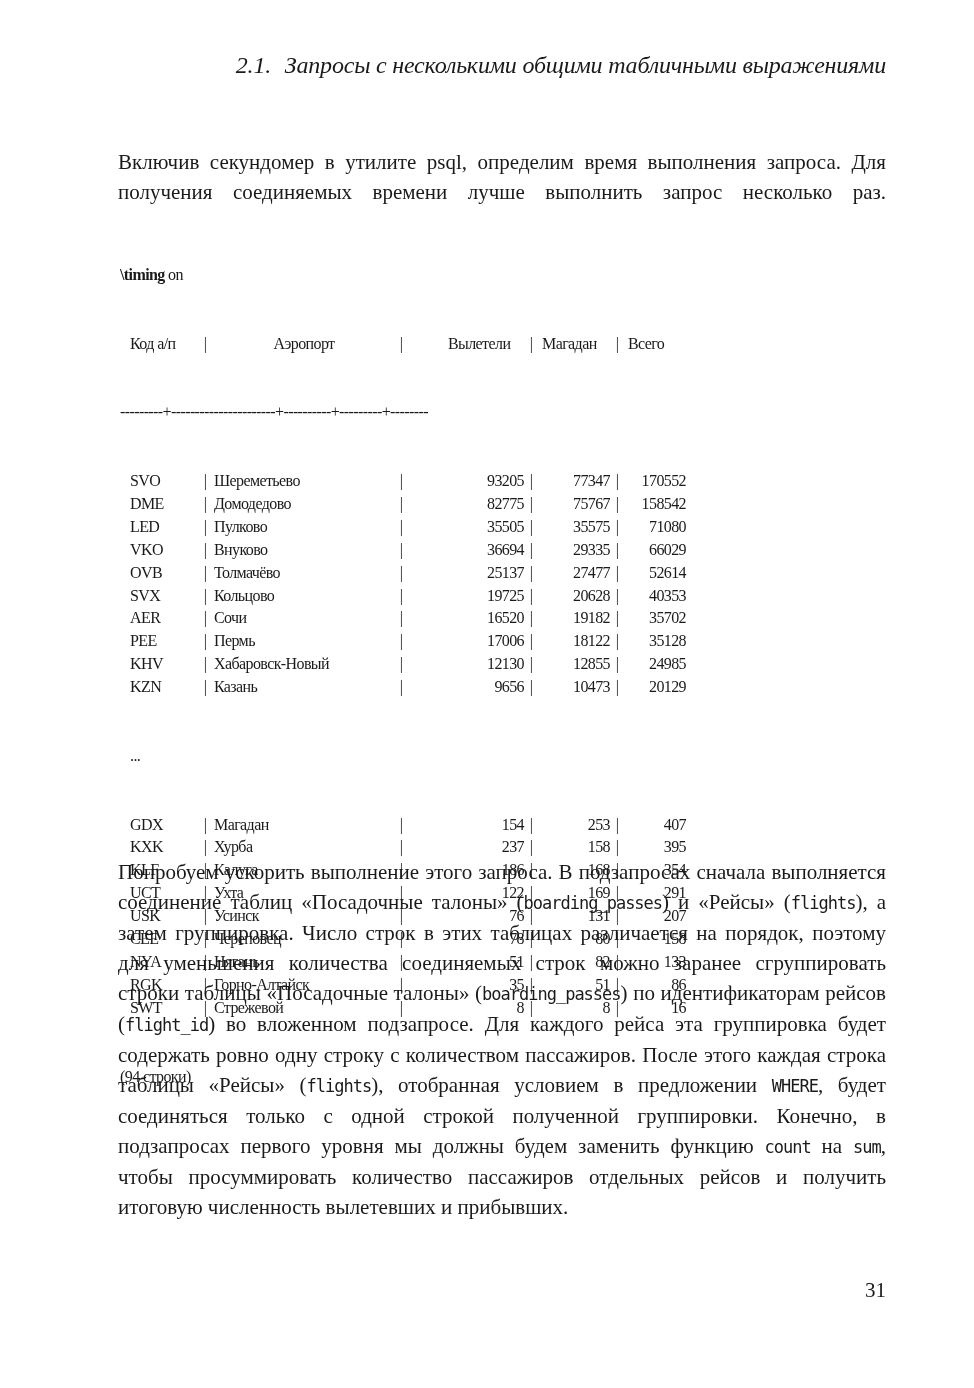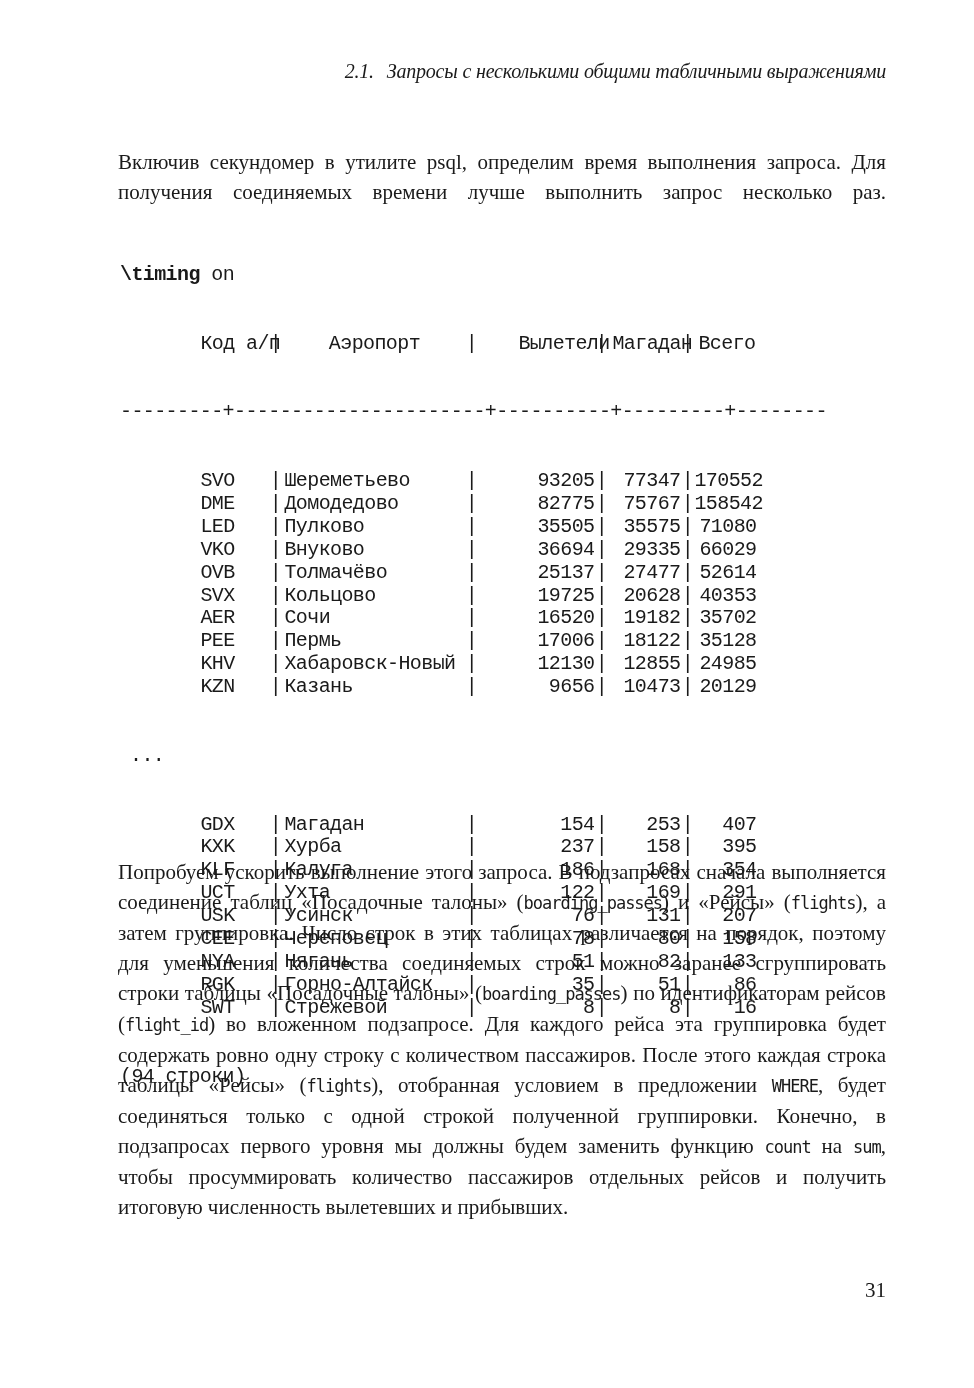--- a/index.html
+++ b/index.html
@@ -2,40 +2,40 @@
 <html><head>
 <meta charset="utf-8">
 <style>
   html, body { margin: 0; padding: 0; background: #ffffff; }
   body {
     width: 974px; height: 1388px; position: relative; overflow: hidden;
     color: #1a1a1a;
     font-family: "Liberation Serif", "DejaVu Serif", serif;
   }
   .running-head {
-    position: absolute; top: 60px; right: 88px;
-    font-style: italic; font-size: 20px; letter-spacing: -0.2px;
+    position: absolute; top: 52px; right: 88px;
+    font-style: italic; font-size: 24px; letter-spacing: -0.2px;
     font-family: "Liberation Serif", serif;
   }
   .running-head .num { margin-right: 8px; }
   .para {
     position: absolute; left: 118px; width: 768px;
     font-size: 21px; line-height: 30px; text-align: justify;
     font-family: "Liberation Serif", serif;
   }
   .para1 { top: 126px; text-align-last: justify; }
   .para2 { top: 836px; }
   .code {
     font-family: "DejaVu Sans Mono", "Liberation Mono", monospace;
     font-size: 17px; letter-spacing: -1px;
   }
   .listing {
     position: absolute; left: 120px; top: 218px;
-    font-family: Liberation Mono, monospace;
-    font-size: 20px; line-height: 22.9px; letter-spacing: -0.6px;
+    font-family: Liberation Serif, serif;
+    font-size: 16px; line-height: 22.9px; letter-spacing: -0.6px;
     white-space: pre; color: #1a1a1a;
   }
   .listing .cmd b { font-weight: bold; }
   .row { display: flex; justify-content: center; }
   .c-code { width: 78px; padding-left: 10px; box-sizing: border-box; }
   .sep { width: 14px; text-align: center; }
   .c-name { width: 180px; padding-left: 2px; }
   .c-num1 { width: 80px; text-align: right; margin-left: 36px; }
   .c-num2 { width: 72px; text-align: right; }
   .c-num3 { width: 62px; text-align: right; }

